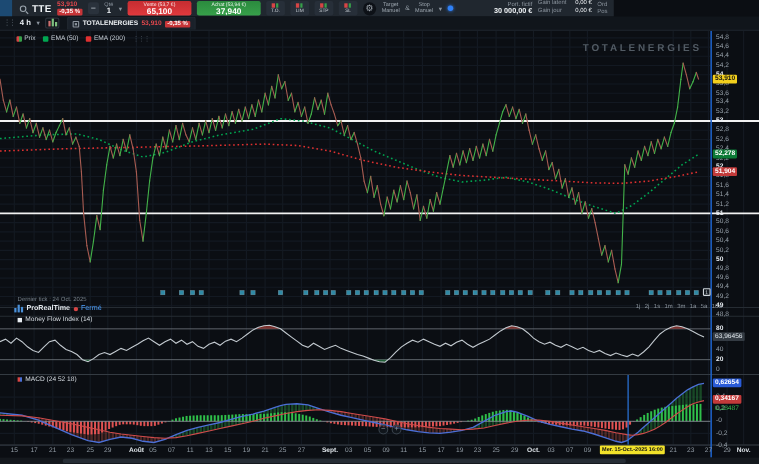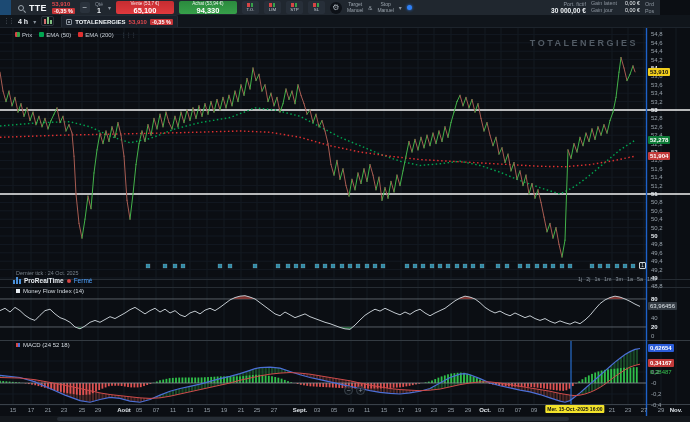--- a/index.html
+++ b/index.html
@@ -1,21 +1,21 @@
 <!DOCTYPE html>
 <html><head>
 <meta charset="utf-8">
 <style>
 *{margin:0;padding:0;box-sizing:border-box}
 html,body{width:690px;height:422px;overflow:hidden}
 body{background:#0b0e13;font-family:"Liberation Sans",sans-serif;position:relative;color:#cfd6dc;-webkit-font-smoothing:antialiased}
 #plot{position:absolute;left:0;top:0;z-index:1}
 .ovl{position:absolute;z-index:3}
 
-#row1{position:absolute;top:0;left:0;width:660px;height:15px;background:#20272f;display:flex;align-items:center;gap:5px;font-size:6px;z-index:6;padding-right:2px}
+#row1{position:absolute;top:0;left:0;width:558px;height:15px;background:#20272f;display:flex;align-items:center;gap:5px;font-size:6px;z-index:6;padding-right:2px}
 #win-strip{width:11px;height:15px;background:#1c4a73;flex:0 0 auto}
 .srch{width:6px;height:6px;border:1.2px solid #9aa4ad;border-radius:50%;position:relative;margin-left:2px}
 .srch::after{content:"";position:absolute;width:3px;height:1.2px;background:#9aa4ad;transform:rotate(45deg);left:4px;top:5px}
 #symbol{font-size:9px;font-weight:bold;color:#f2f5f8;letter-spacing:.3px}
 .pricecol{display:flex;flex-direction:column;align-items:flex-start;line-height:1.1}
 .lastpx{color:#e5484d;font-size:6px;font-weight:bold}
 .chgbadge{background:#c73538;color:#fff;font-size:5.5px;font-weight:bold;padding:0 2px;border-radius:1px}
 .mini-btn{width:10px;height:11px;background:#2a323c;border-radius:2px;color:#cdd5dc;display:flex;align-items:center;justify-content:center;font-size:8px}
 .qtycol{display:flex;flex-direction:column;align-items:center;line-height:1;color:#8b949e;font-size:5px}
 .qtycol b{color:#eef2f5;font-size:7px}
@@ -868,21 +868,21 @@
     <span>Qté</span>
     <b>1</b>
   </div>
   <span class="chev">▾</span>
   <div class="trade-btn" id="sell-btn">
     <div class="sm">Vente (53,7 €)</div>
     <div class="bg">65,100</div>
   </div>
   <div class="trade-btn" id="buy-btn">
     <div class="sm">Achat (53,94 €)</div>
-    <div class="bg">94,330</div>
+    <div class="bg">37,940</div>
   </div>
   <div class="ordtog">
     <span class="ic">
         <i class="r"></i>
         <i class="g"></i>
       </span>
     <span>T.O.</span>
   </div>
   <div class="ordtog">
     <span class="ic">

